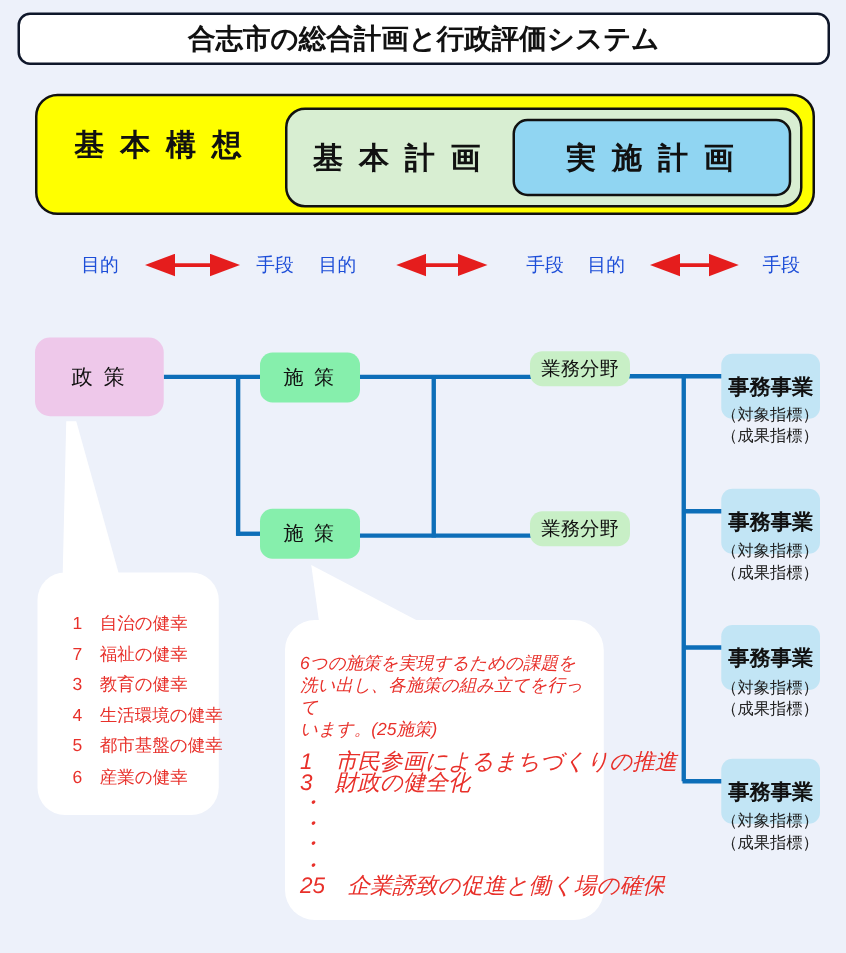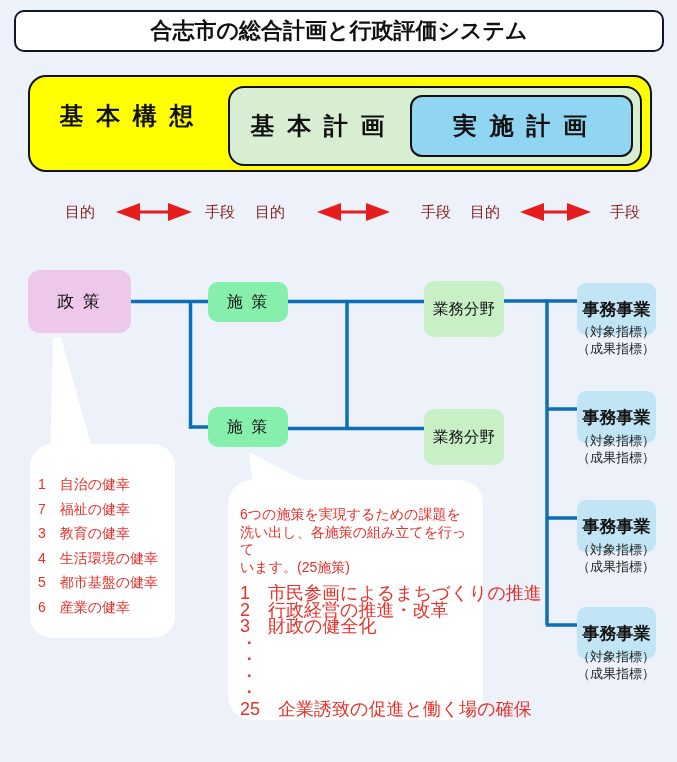--- a/index.html
+++ b/index.html
@@ -16,39 +16,39 @@
     border:2px solid #111;border-radius:18px;box-sizing:border-box;}
   .green-box{left:228px;top:86px;width:414px;height:80px;background:#d8eed2;
     border:2px solid #111;border-radius:16px;box-sizing:border-box;}
   .blue-box{left:410px;top:95px;width:223px;height:62px;background:#90d5f2;
     border:2px solid #111;border-radius:12px;box-sizing:border-box;}
   .plan-label{font-size:24px;font-weight:600;color:#111;letter-spacing:3px;white-space:pre;}
   .lbl-concept{left:28px;top:75px;width:200px;height:82px;}
   .lbl-basic{left:228px;top:86px;width:182px;height:80px;}
   .lbl-impl{left:410px;top:95px;width:223px;height:62px;}
 
-  .rel-label{top:203px;width:44px;height:18px;font-size:15px;color:#7f1d1d;text-align:center;}
+  .rel-label{top:203px;width:44px;height:18px;font-size:15px;color:#1d4ed8;text-align:center;}
 
   .node{border-radius:10px;color:#111;white-space:pre;}
   .policy{left:28px;top:270px;width:103px;height:63px;background:#eec8ea;
     border-radius:12px;font-size:17px;letter-spacing:2px;}
   .measure{left:208px;width:80px;height:40px;background:#86efac;font-size:16px;letter-spacing:2px;}
   .m1{top:282px;}.m2{top:407px;}
-  .field{left:424px;width:80px;height:56px;background:#c8efc6;font-size:15.5px;}
+  .field{left:424px;width:80px;height:28px;background:#c8efc6;font-size:15.5px;}
   .f1{top:281px;}.f2{top:409px;}
   .project{left:577px;width:79px;height:52px;background:#c2e5f5;border-radius:9px;
     font-size:17px;font-weight:600;}
   .indicator{left:566px;width:100px;height:16px;font-size:13px;color:#222;text-align:center;}
 
   .bubble{background:#ffffff;border-radius:24px;}
-  .bubble1{left:30px;top:444px;width:145px;height:194px;border-radius:22px;
-    padding:32px 6px 0 8px;box-sizing:border-box;display:flex;flex-direction:column;gap:8.5px;}
+  .bubble1{left:30px;top:458px;width:145px;height:194px;border-radius:22px;
+    padding:32px 6px 0 28px;box-sizing:border-box;display:flex;flex-direction:column;gap:8.5px;}
   .bubble1 .item{font-size:14px;line-height:16px;color:#e8302a;white-space:pre;}
-  .bubble2{left:228px;top:480px;width:255px;height:240px;
-    padding:26px 8px 0 12px;box-sizing:border-box;}
+  .bubble2{left:228px;top:496px;width:255px;height:240px;
+    padding:26px 8px 0 12px;box-sizing:border-box;font-style:italic;}
   .bubble2 .para{font-size:14px;line-height:17.5px;color:#e8302a;white-space:pre-line;}
   .bubble2 .list{margin-top:9px;display:flex;flex-direction:column;}
   .bubble2 .item{font-size:18px;line-height:16.5px;color:#e8302a;white-space:pre;}
 </style>
 </head>
 <body>
 
 <div class="canvas">
 
   <svg class="overlay" viewBox="0 0 677 762" xmlns="http://www.w3.org/2000/svg">
@@ -131,21 +131,20 @@
     <div class="item">5　都市基盤の健幸</div>
     <div class="item">6　産業の健幸</div>
   </div>
 
   <div class="abs bubble bubble2">
     <div class="para">6つの施策を実現するための課題を
 洗い出し、各施策の組み立てを行って
 います。(25施策)</div>
     <div class="list">
       <div class="item">1　市民参画によるまちづくりの推進</div>
-      <div class="item">2　行政経営の推進・改革</div>
       <div class="item">3　財政の健全化</div>
       <div class="item">・</div>
       <div class="item">・</div>
       <div class="item">・</div>
       <div class="item">・</div>
       <div class="item">25　企業誘致の促進と働く場の確保</div>
     </div>
   </div>
 
 </div>

